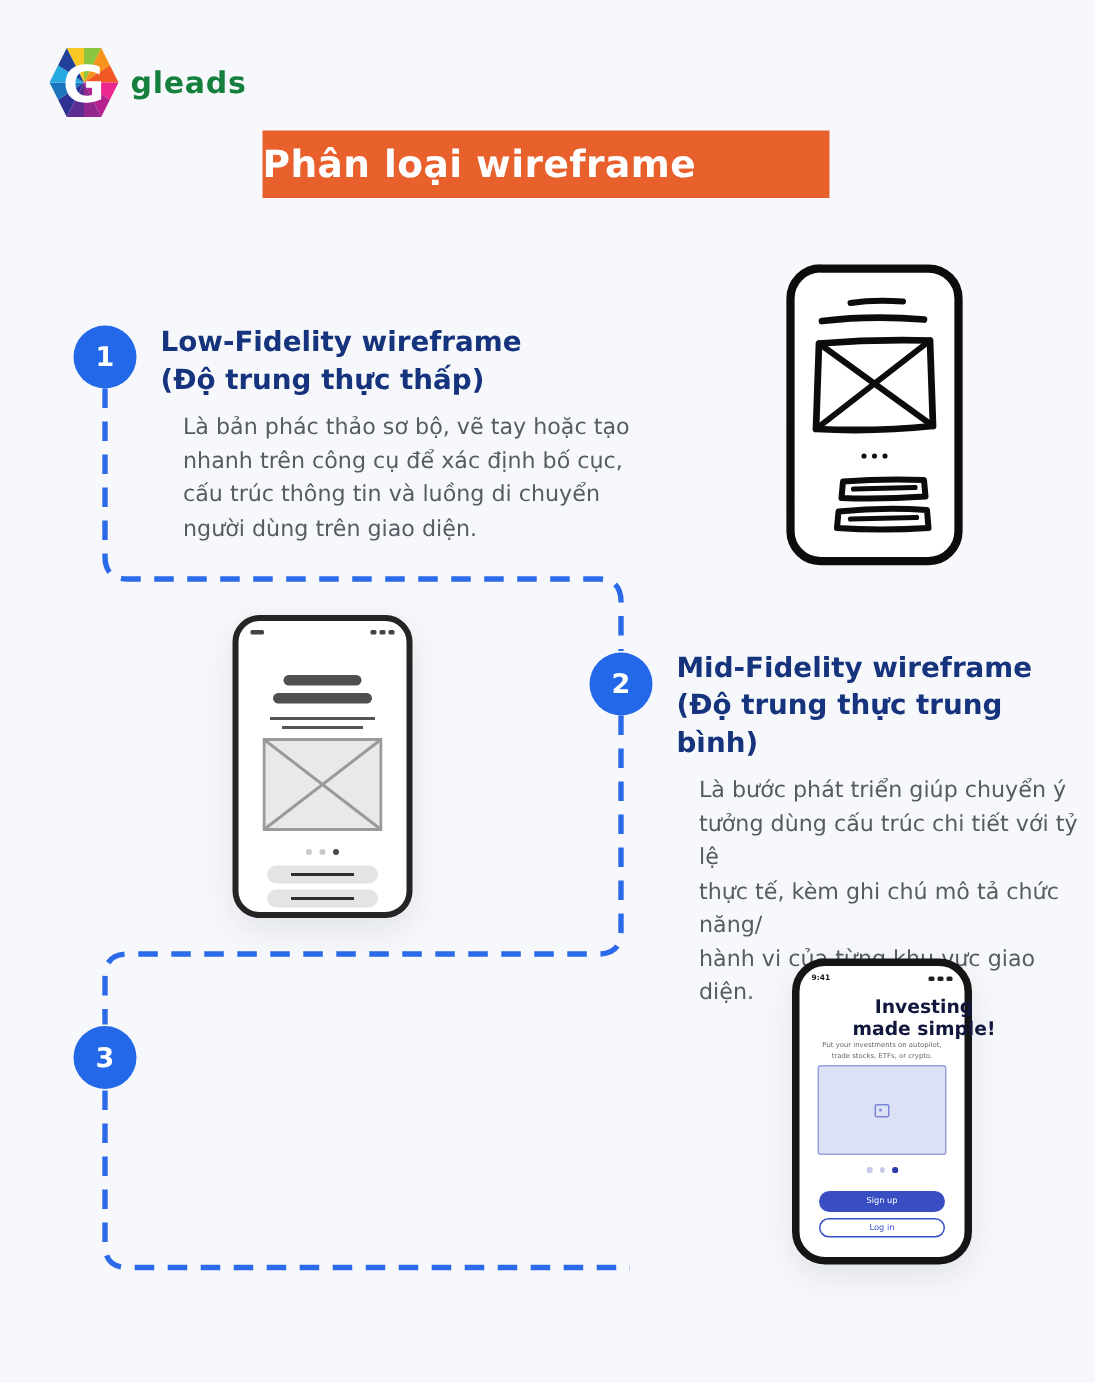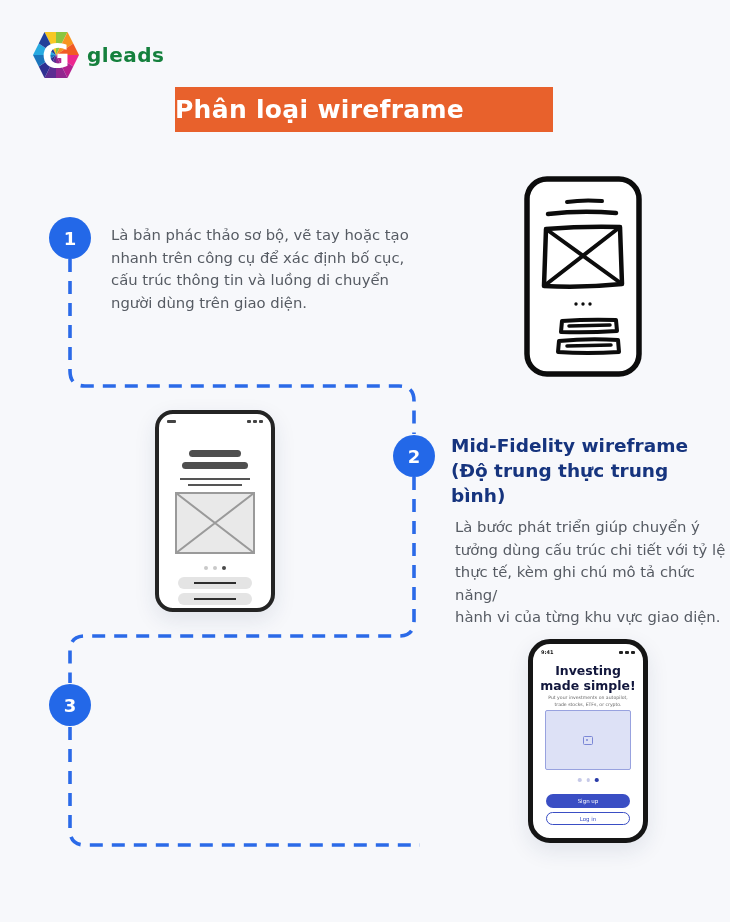--- a/index.html
+++ b/index.html
@@ -26,21 +26,21 @@
     color:#fff;font-weight:bold;font-size:18px;z-index:4;
   }
   .c1{left:49px;top:217px;} .c2{left:393px;top:435px;} .c3{left:49px;top:684px;}
   
   .sec{position:absolute;z-index:3;}
   .sec h2{
     margin:0;font-size:18.5px;line-height:25px;color:#16347E;
     font-weight:bold;white-space:pre-line;
   }
   .sec p{
-    margin:8px 0 0 4px;font-size:14.8px;line-height:22.5px;color:#565B63;
+    margin:8px 0 0 15px;font-size:14.8px;line-height:22.5px;color:#565B63;
     white-space:pre-line;
   }
   .s1{left:107px;top:216px;width:340px;}
   .s2{left:451px;top:433px;width:278px;}
   .s3{left:107px;top:681px;width:360px;}
   
   .phone{position:absolute;z-index:3;}
   .lofi{left:523px;top:175px;width:120px;height:203px;}
   
   .midfi{
@@ -70,21 +70,21 @@
   .hifi{
     left:528px;top:639px;width:120px;height:204px;background:#fff;
     border:5px solid #151515;border-radius:22px;box-sizing:border-box;
     box-shadow:0 8px 22px rgba(30,50,90,.10);
   }
   .hifi .inner{position:relative;width:100%;height:100%;}
   .hf-status{position:absolute;top:5px;left:8px;right:8px;display:flex;justify-content:space-between;align-items:center;}
   .hf-time{font-size:5px;font-weight:bold;color:#111;}
   .hf-icons{display:flex;gap:2px;}
   .hf-icons i{display:block;width:4px;height:3px;background:#222;border-radius:1px;}
-  .hf-heading{top:20px;width:100%;text-align:center;font-size:12.5px;line-height:14.5px;font-weight:bold;color:#12173D;white-space:pre-line;}
+  .hf-heading{top:20px;width:100%;text-align:center;font-size:12.5px;line-height:14.5px;font-weight:bold;color:#12173D;white-space:pre-line;margin-left:28px;}
   .hf-sub{top:51px;width:100%;text-align:center;font-size:4.6px;line-height:6.5px;color:#666;white-space:pre-line;}
   .hf-img{
     top:66px;width:86px;height:60px;background:#DDE1F6;
     border:1.5px solid #98A2DF;border-radius:2px;box-sizing:border-box;
     display:flex;align-items:center;justify-content:center;
   }
   .hf-img-icon{width:8px;height:7px;border:1px solid #7B87D6;border-radius:1.5px;position:relative;}
   .hf-img-icon:after{content:"";position:absolute;left:2px;top:2px;width:2px;height:2px;border-radius:50%;background:#7B87D6;}
   .hf-dots{top:134px;}
   .hf-dots i{width:3.5px;height:3.5px;background:#C6C9E8;}
@@ -133,20 +133,22 @@
     <span>1</span>
   </div>
   <div class="num-circle c2">
     <span>2</span>
   </div>
   <div class="num-circle c3">
     <span>3</span>
   </div>
 
   <div class="sec s1">
+    <h2>Low-Fidelity wireframe
+(Độ trung thực thấp)</h2>
     <p>Là bản phác thảo sơ bộ, vẽ tay hoặc tạo
 nhanh trên công cụ để xác định bố cục,
 cấu trúc thông tin và luồng di chuyển
 người dùng trên giao diện.</p>
   </div>
 
   <div class="sec s2">
     <h2>Mid-Fidelity wireframe
 (Độ trung thực trung bình)</h2>
     <p>Là bước phát triển giúp chuyển ý

